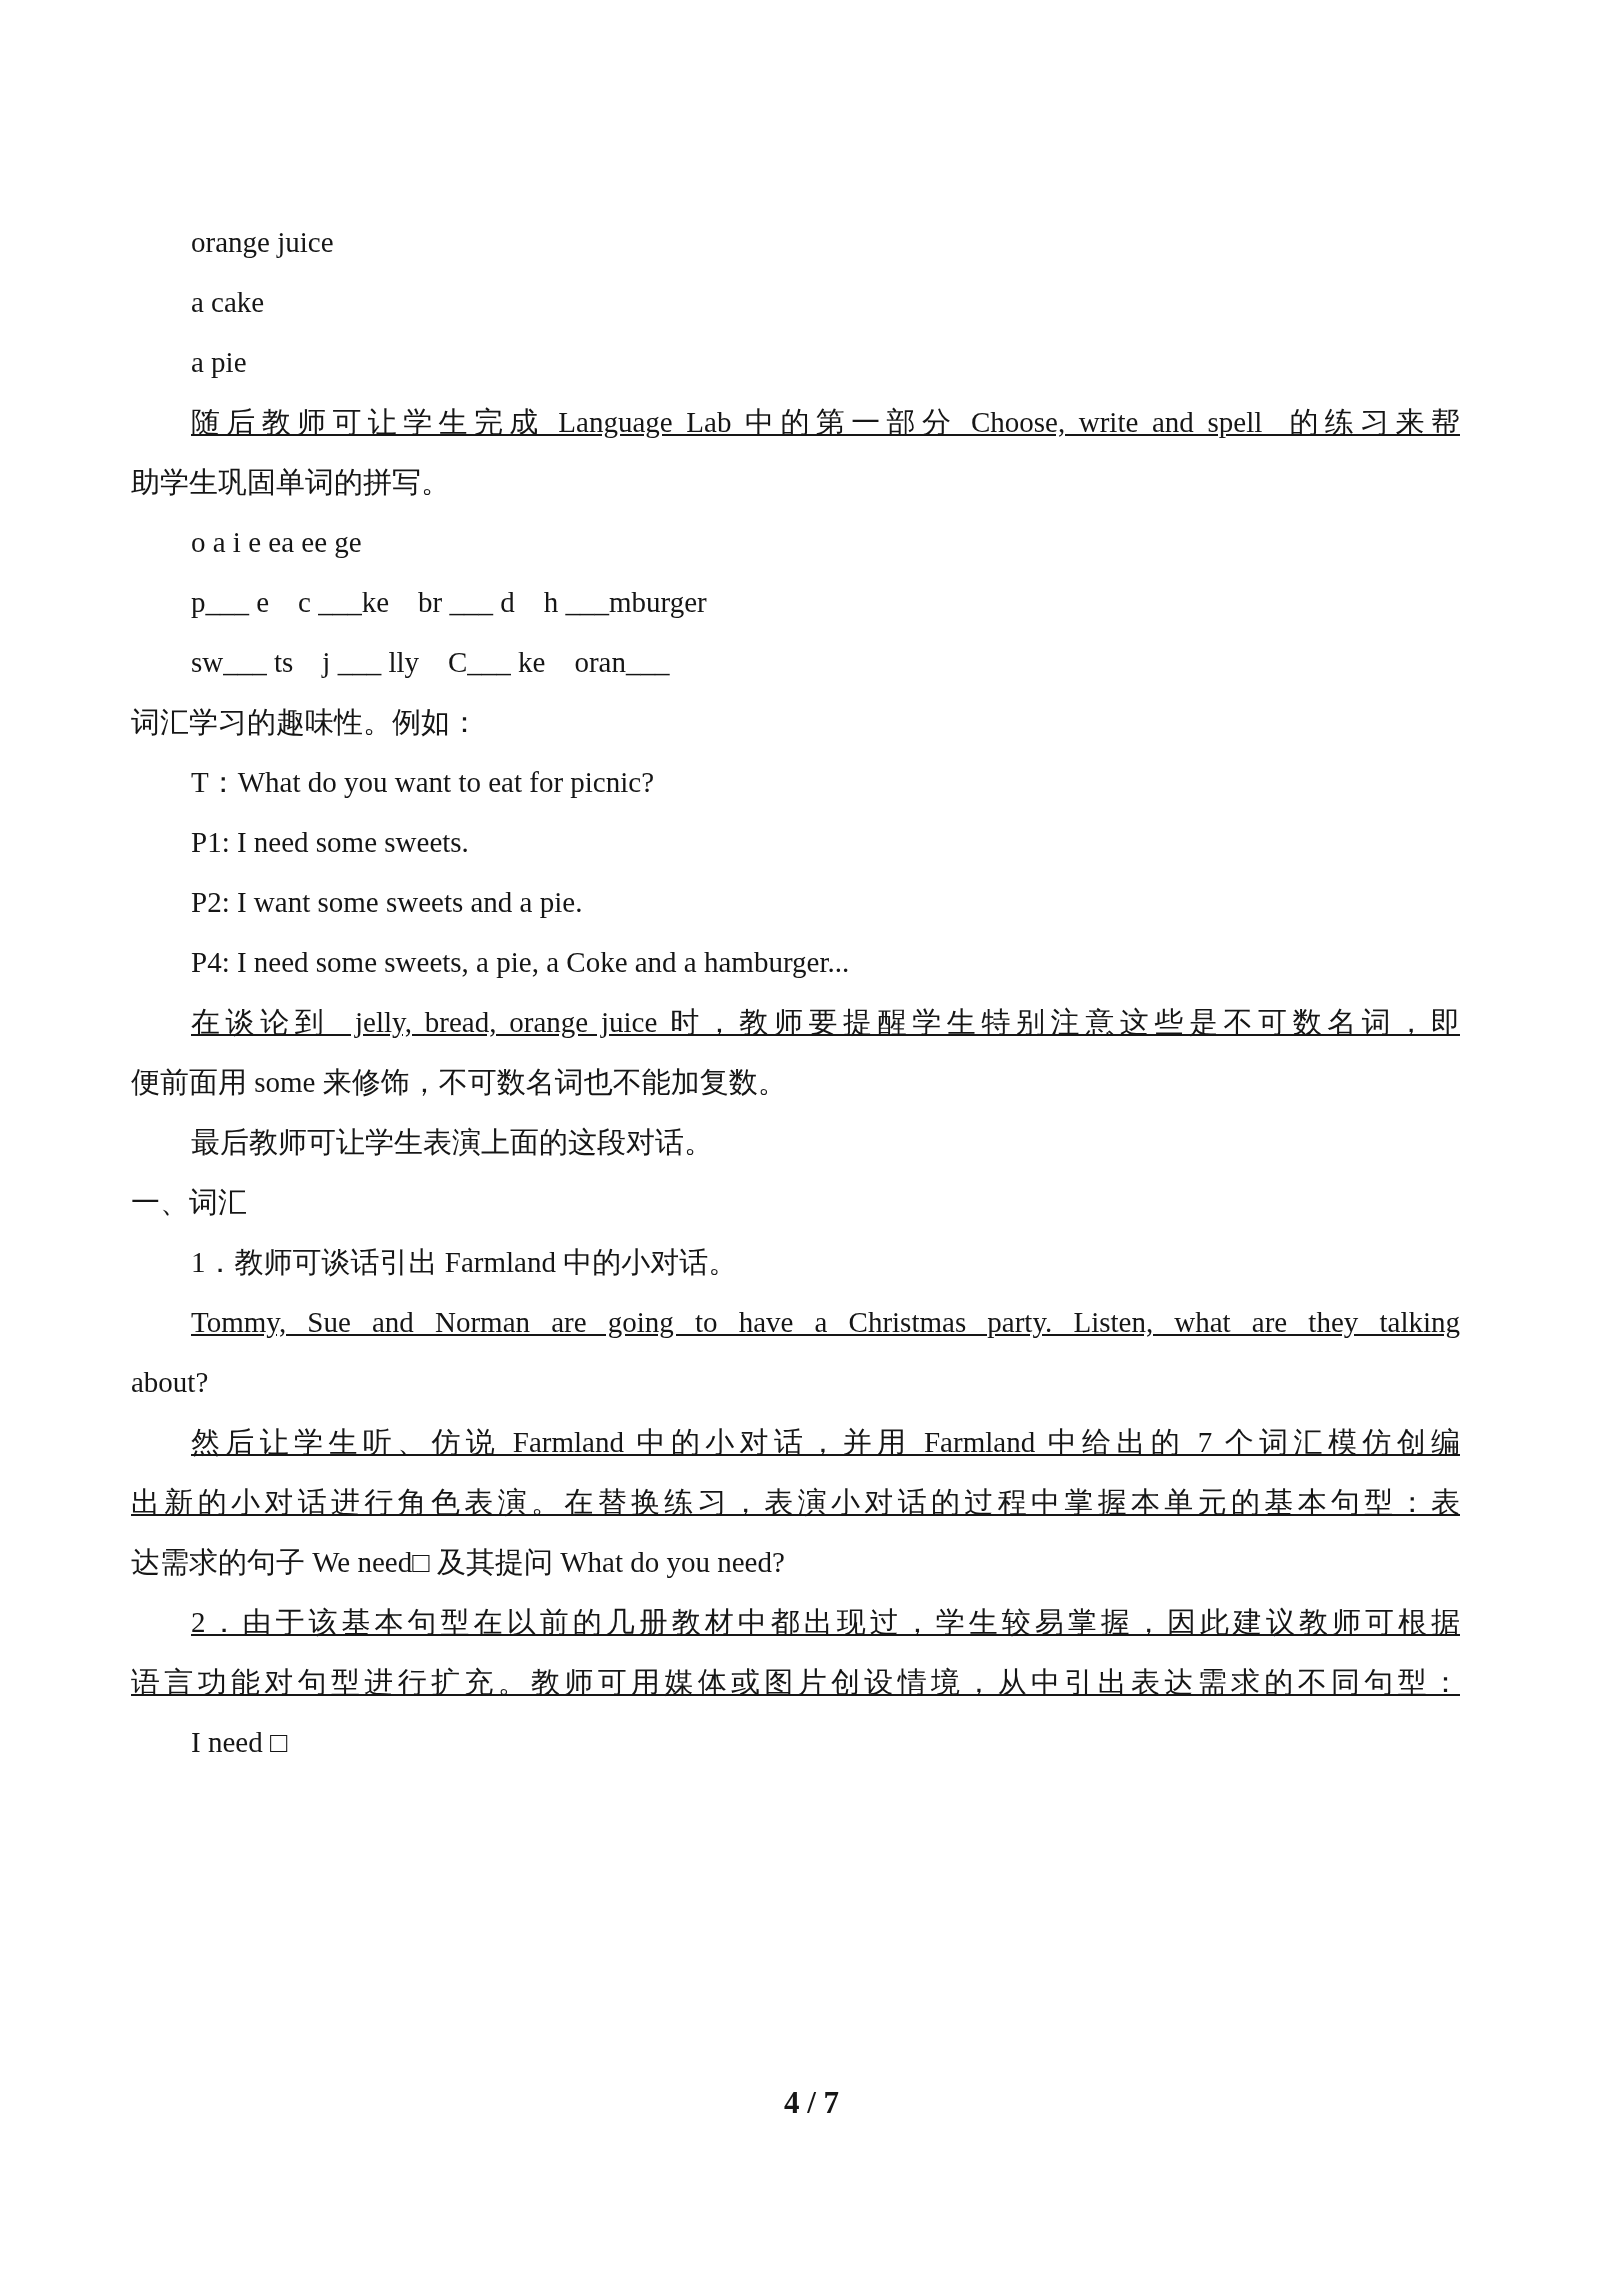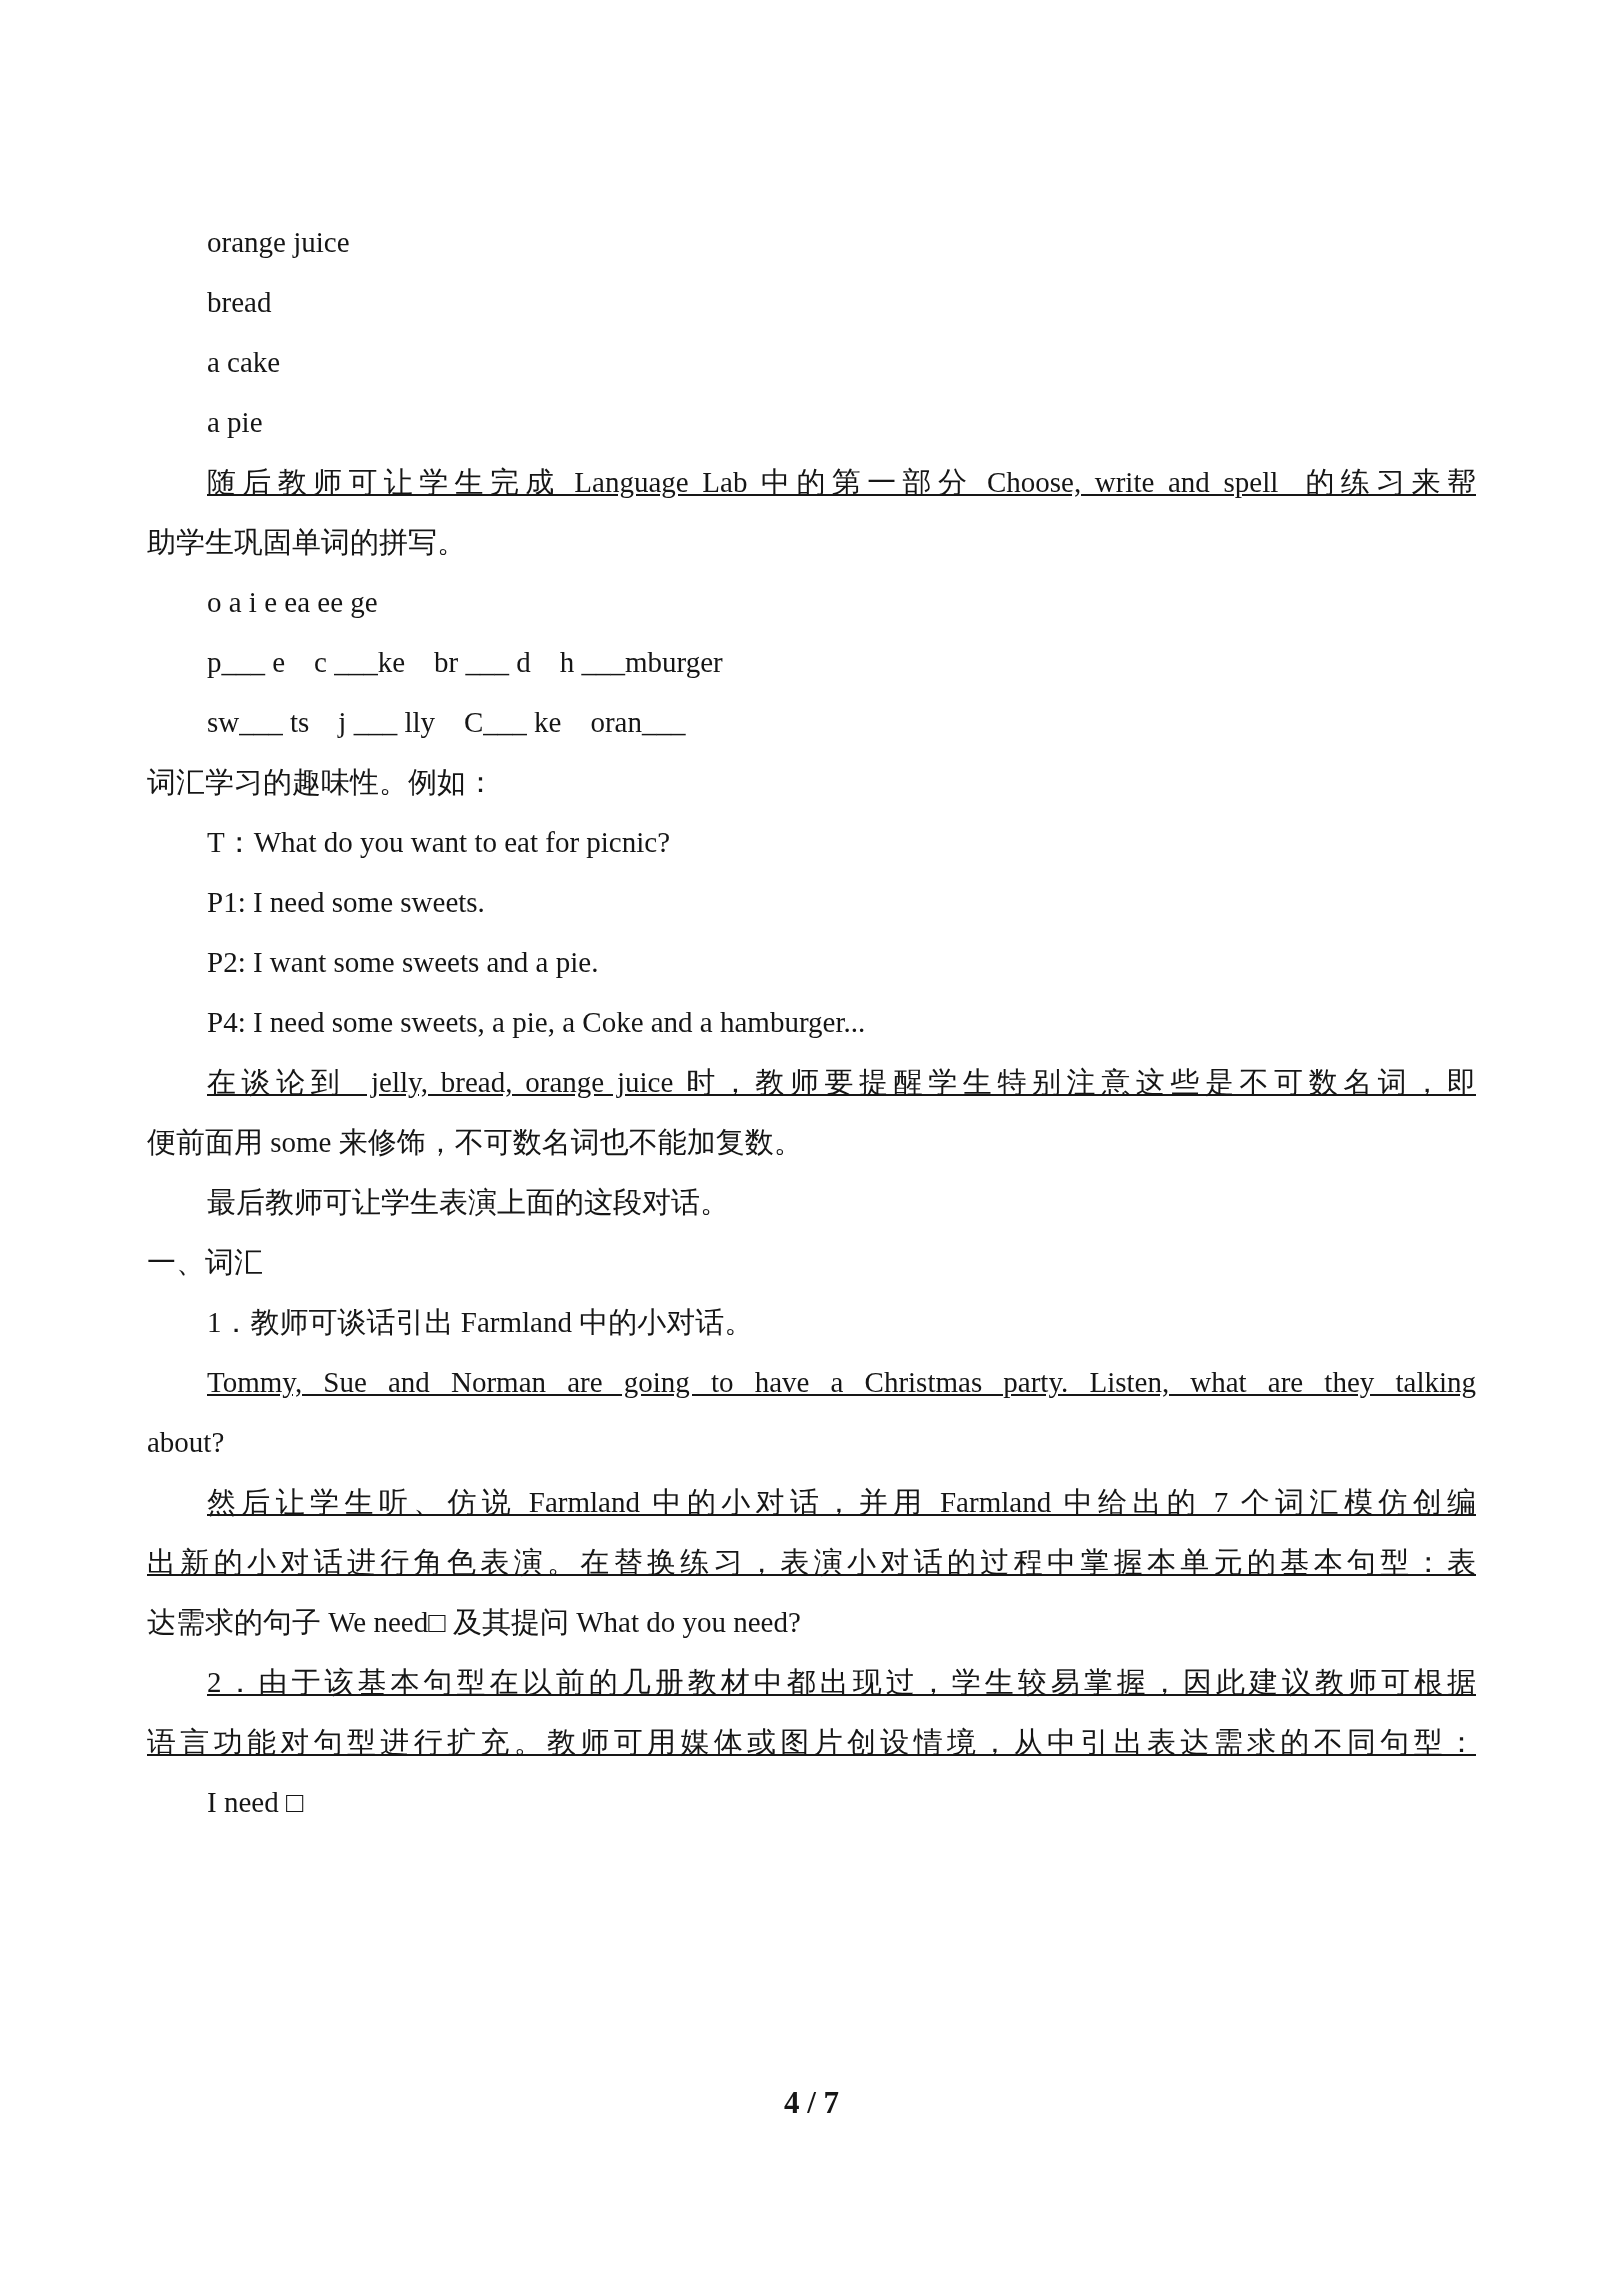--- a/index.html
+++ b/index.html
@@ -7,21 +7,21 @@
     position: relative;
     width: 1623px;
     height: 2295px;
     background: #ffffff;
     font-family: "Liberation Serif", "DejaVu Serif", serif;
     color: #161616;
     overflow: hidden;
   }
   .content {
     position: absolute;
-    left: 147px;
+    left: 131px;
     top: 212px;
     width: 1329px;
     font-size: 29px;
     line-height: 60px;
   }
   .ln { white-space: pre-wrap; }
   .indent { text-indent: 60px; }
   .fill { text-align: justify; text-align-last: justify; text-decoration: underline; }
   .heading {
     font-weight: bold;
@@ -39,21 +39,20 @@
     font-size: 31px;
     line-height: 60px;
   }
 </style>
 </head>
 <body>
 
 <div class="page">
   <main class="content">
     <div class="ln indent">orange juice</div>
-    <div class="ln indent">bread</div>
     <div class="ln indent">a cake</div>
     <div class="ln indent">a pie</div>
     <div class="ln indent fill">随后教师可让学生完成 Language Lab 中的第一部分 Choose, write and spell  的练习来帮</div>
     <div class="ln">助学生巩固单词的拼写。</div>
     <div class="ln indent">o a i e ea ee ge</div>
     <div class="ln indent">p___ e    c ___ke    br ___ d    h ___mburger</div>
     <div class="ln indent">sw___ ts    j ___ lly    C___ ke    oran___</div>
     <div class="ln">词汇学习的趣味性。例如：</div>
     <div class="ln indent">T：What do you want to eat for picnic?</div>
     <div class="ln indent">P1: I need some sweets.</div>

